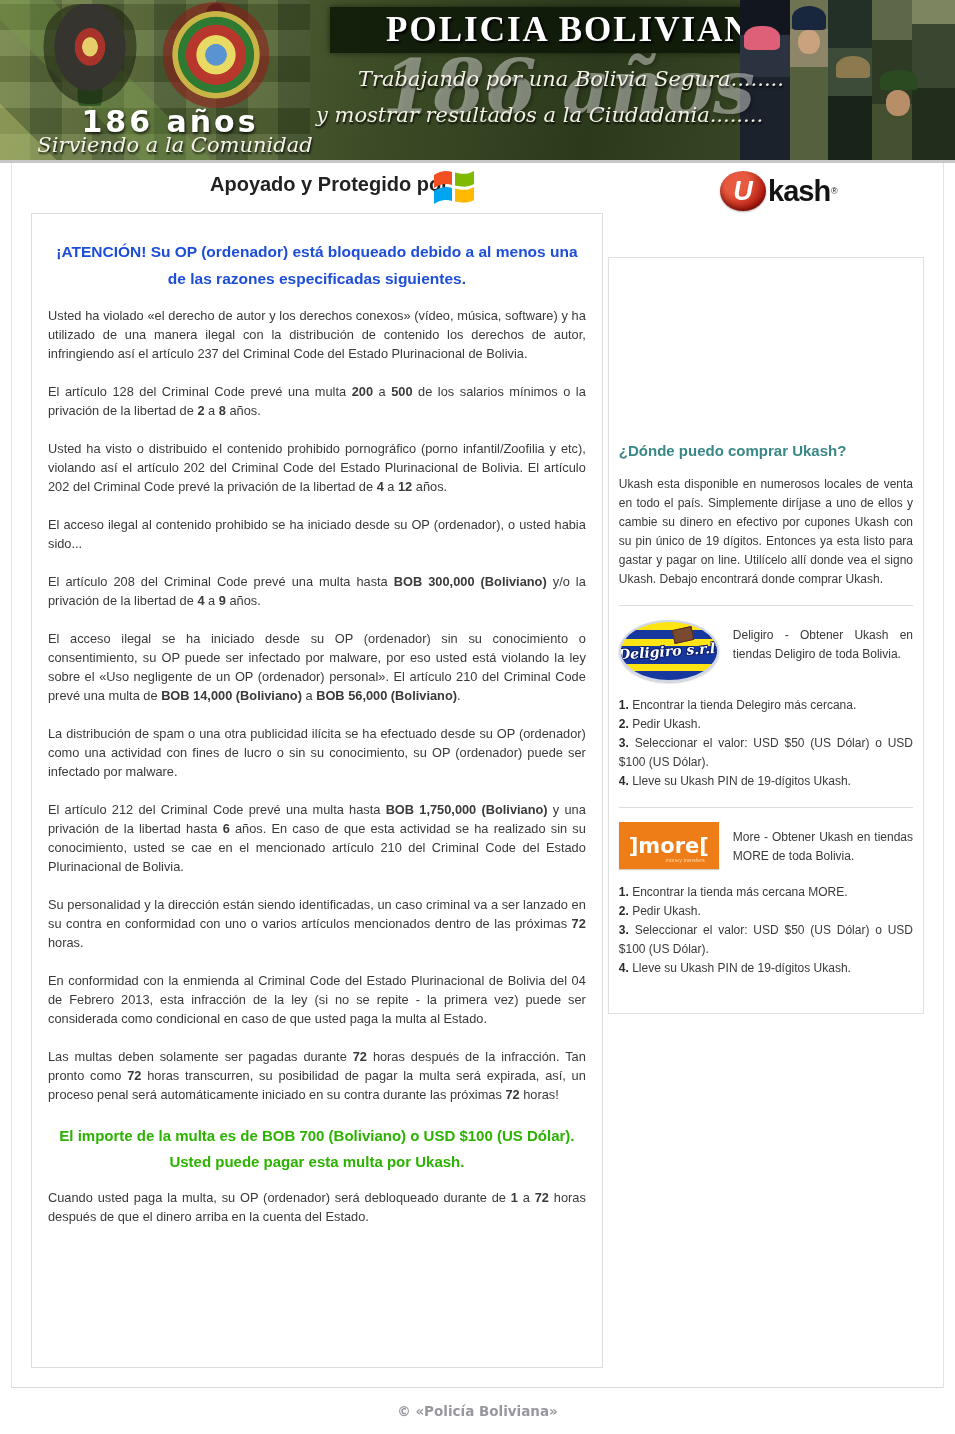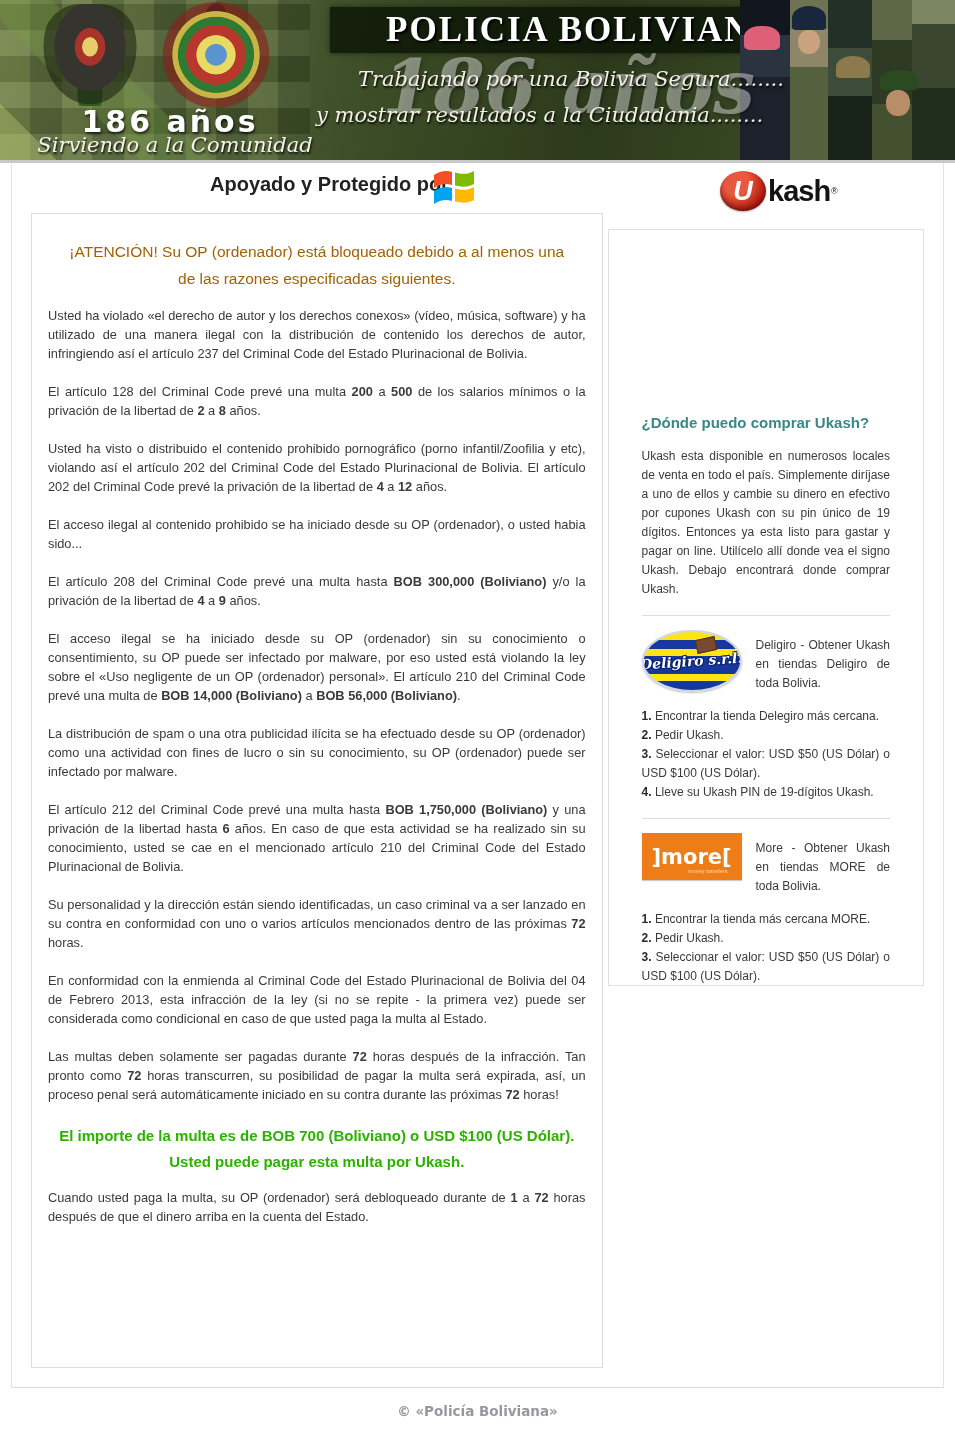--- a/index.html
+++ b/index.html
@@ -109,36 +109,36 @@
   .ukash-reg { font-size:9px; color:#141414; vertical-align:super; margin-left:1px; }
 
   .columns { display:flex; align-items:flex-start; padding:0 19px; }
 
   
   .main-box {
     width:577px; height:1155px; margin-top:0; border:1px solid #ddd;
     padding:16px 16px 0 16px; background:#fff;
   }
   .alert {
-    color:#a16207; font-size:15.5px; font-weight:normal; text-align:center;
+    color:#1d4ed8; font-size:15.5px; font-weight:bold; text-align:center;
     line-height:1.75; margin:8px 0 14px 0;
   }
   .main-box p {
     font-size:12.8px; line-height:19px; text-align:justify; color:#3a3a3a;
     margin-bottom:19px;
   }
   .fine {
     color:#2cb200; font-size:15px; font-weight:bold; text-align:center;
     line-height:1.7; margin:2px 0 14px 0;
   }
 
   
   .sidebar-box {
-    width:319px; height:757px; margin:16px 0 0 5px; border:1px solid #e0e0e0;
-    padding:16px 33px; background:#fff; overflow:hidden;
+    width:319px; height:757px; margin:44px 0 0 5px; border:1px solid #e0e0e0;
+    padding:16px 10px; background:#fff; overflow:hidden;
   }
   .sidebar-spacer { height:168px; }
   .sidebar-heading { color:#3a8787; font-size:15px; font-weight:bold; margin-bottom:16px; }
   .sidebar-intro { font-size:12px; line-height:19px; text-align:justify; color:#3a3a3a; }
   .sep { border:none; border-top:1px solid #ddd; margin:16px 0 14px 0; }
   .vendor { display:flex; align-items:flex-start; margin-bottom:14px; }
   .vendor-desc { flex:1; margin-left:14px; font-size:12px; line-height:19px; text-align:justify; padding-top:6px; }
 
   .deligiro-logo {
     width:100px; height:62px; border-radius:50%; position:relative; overflow:hidden; flex:none;

